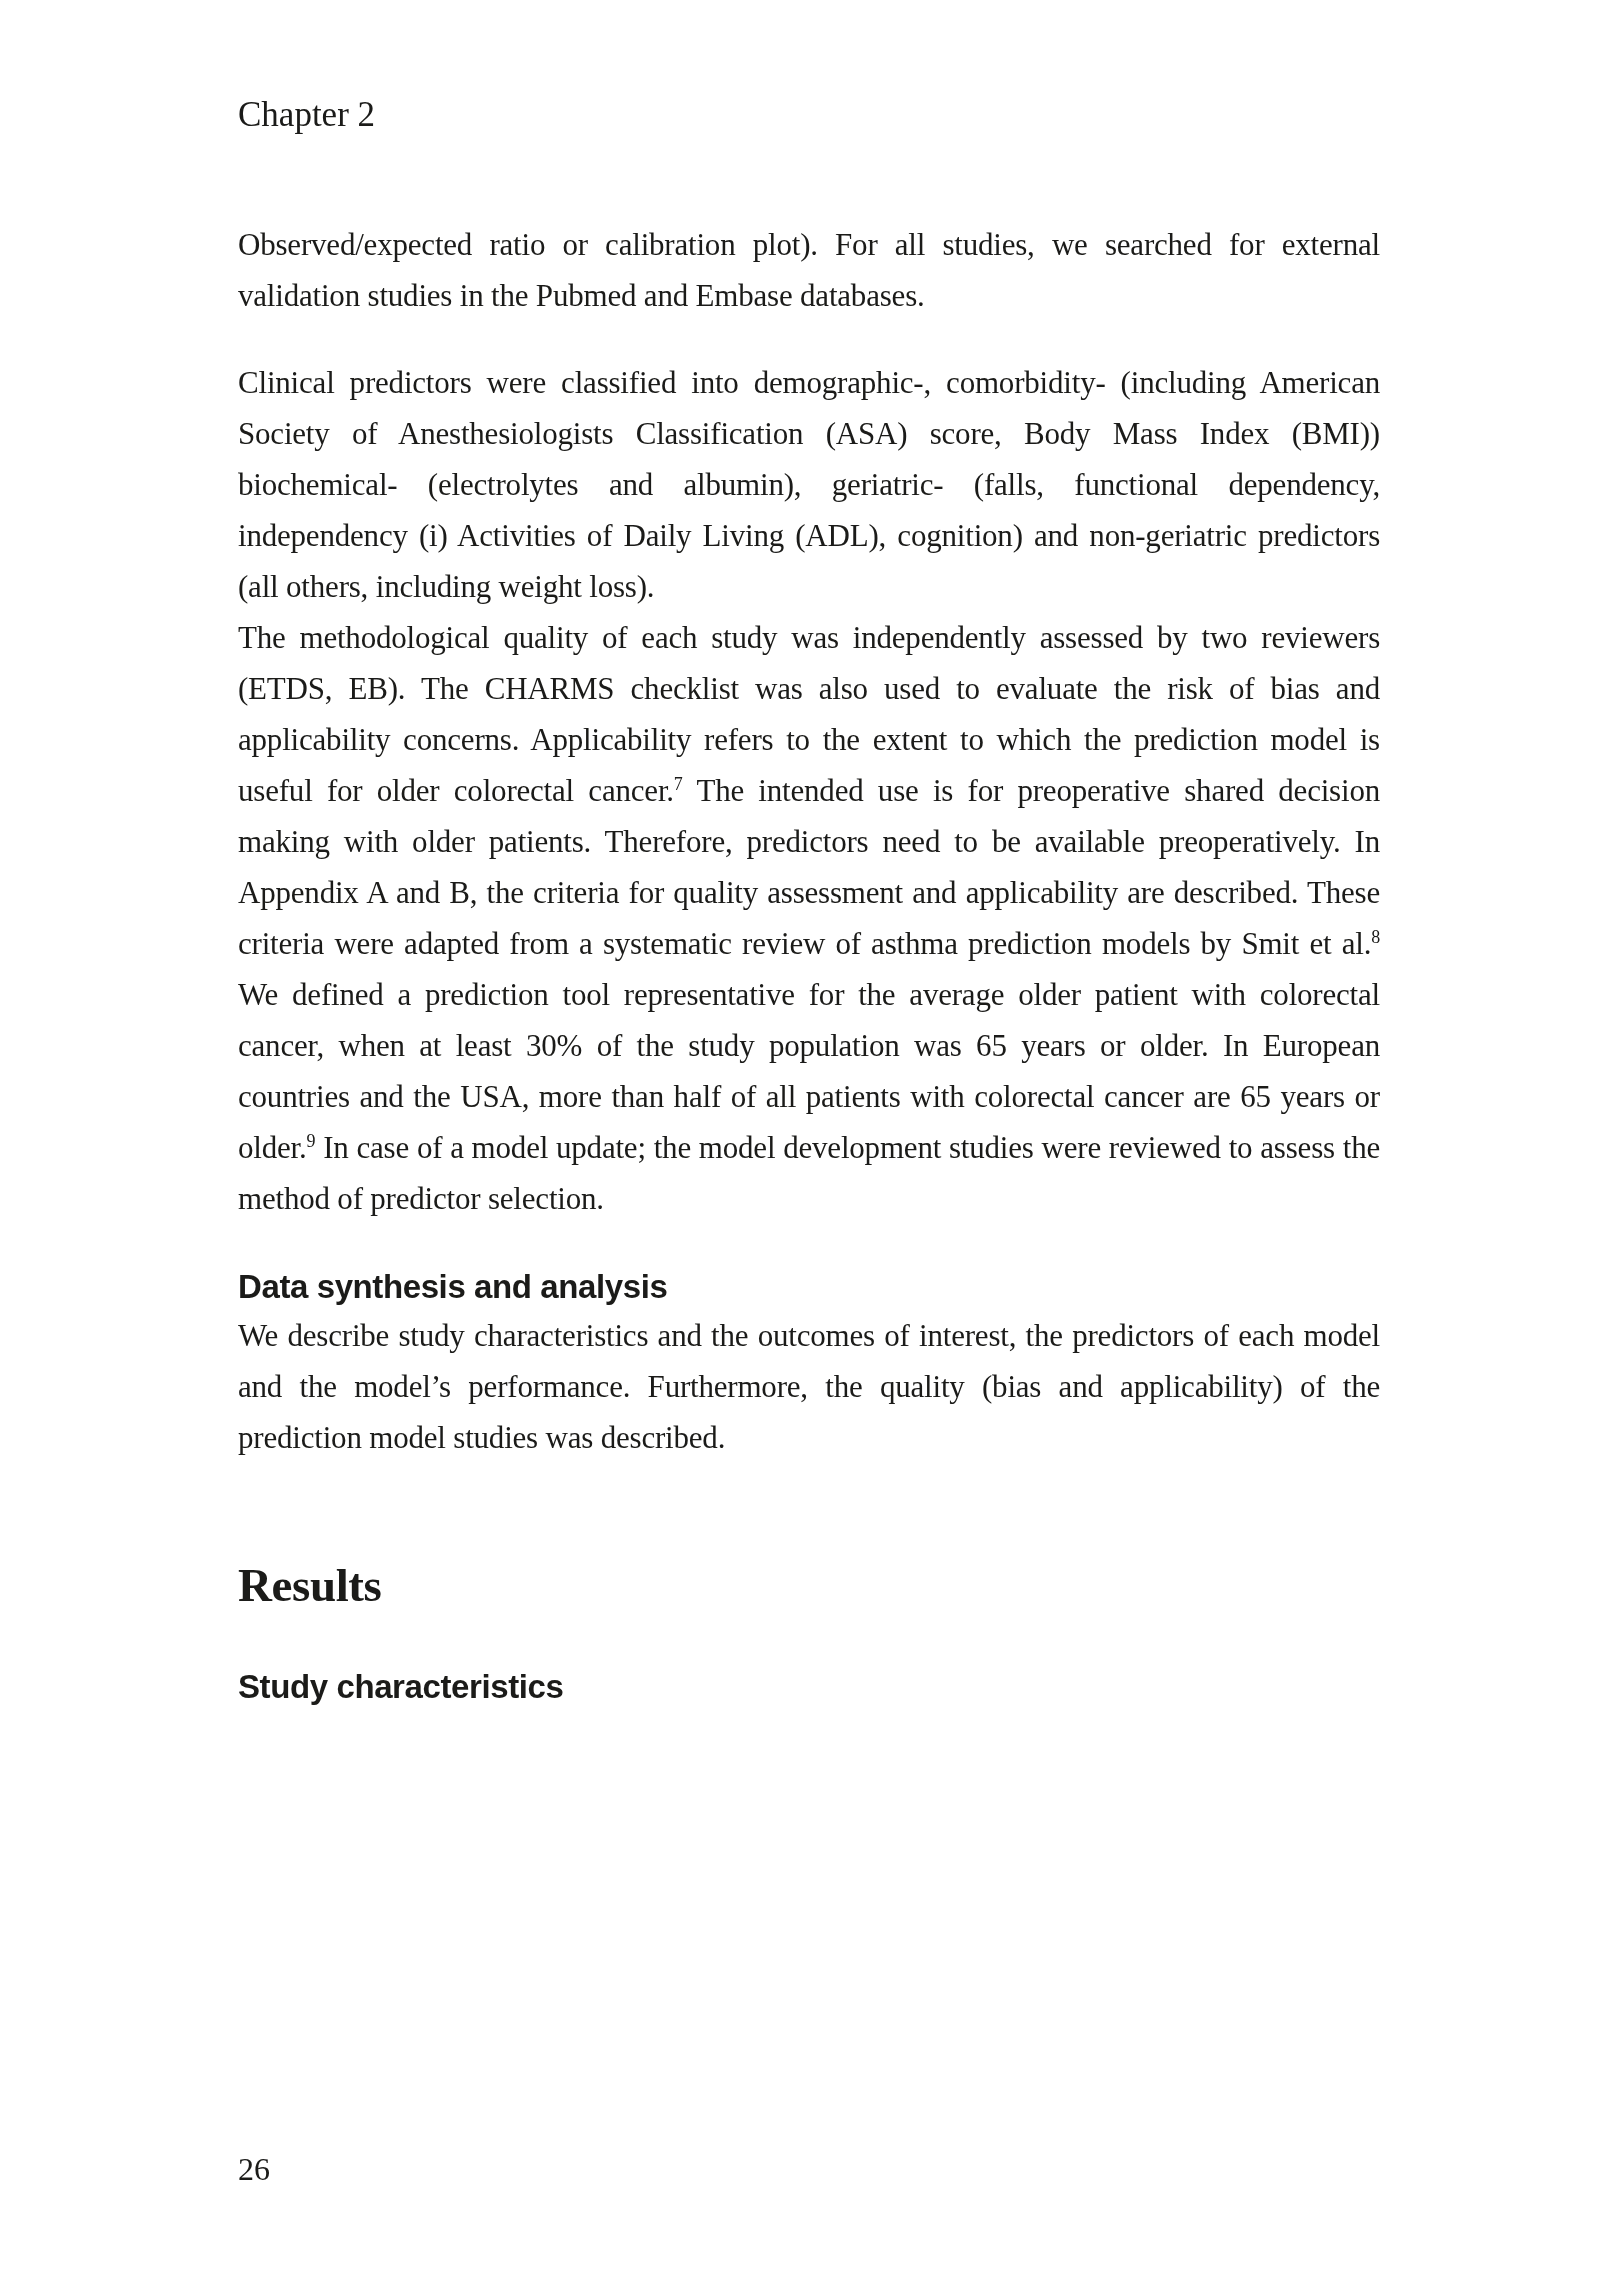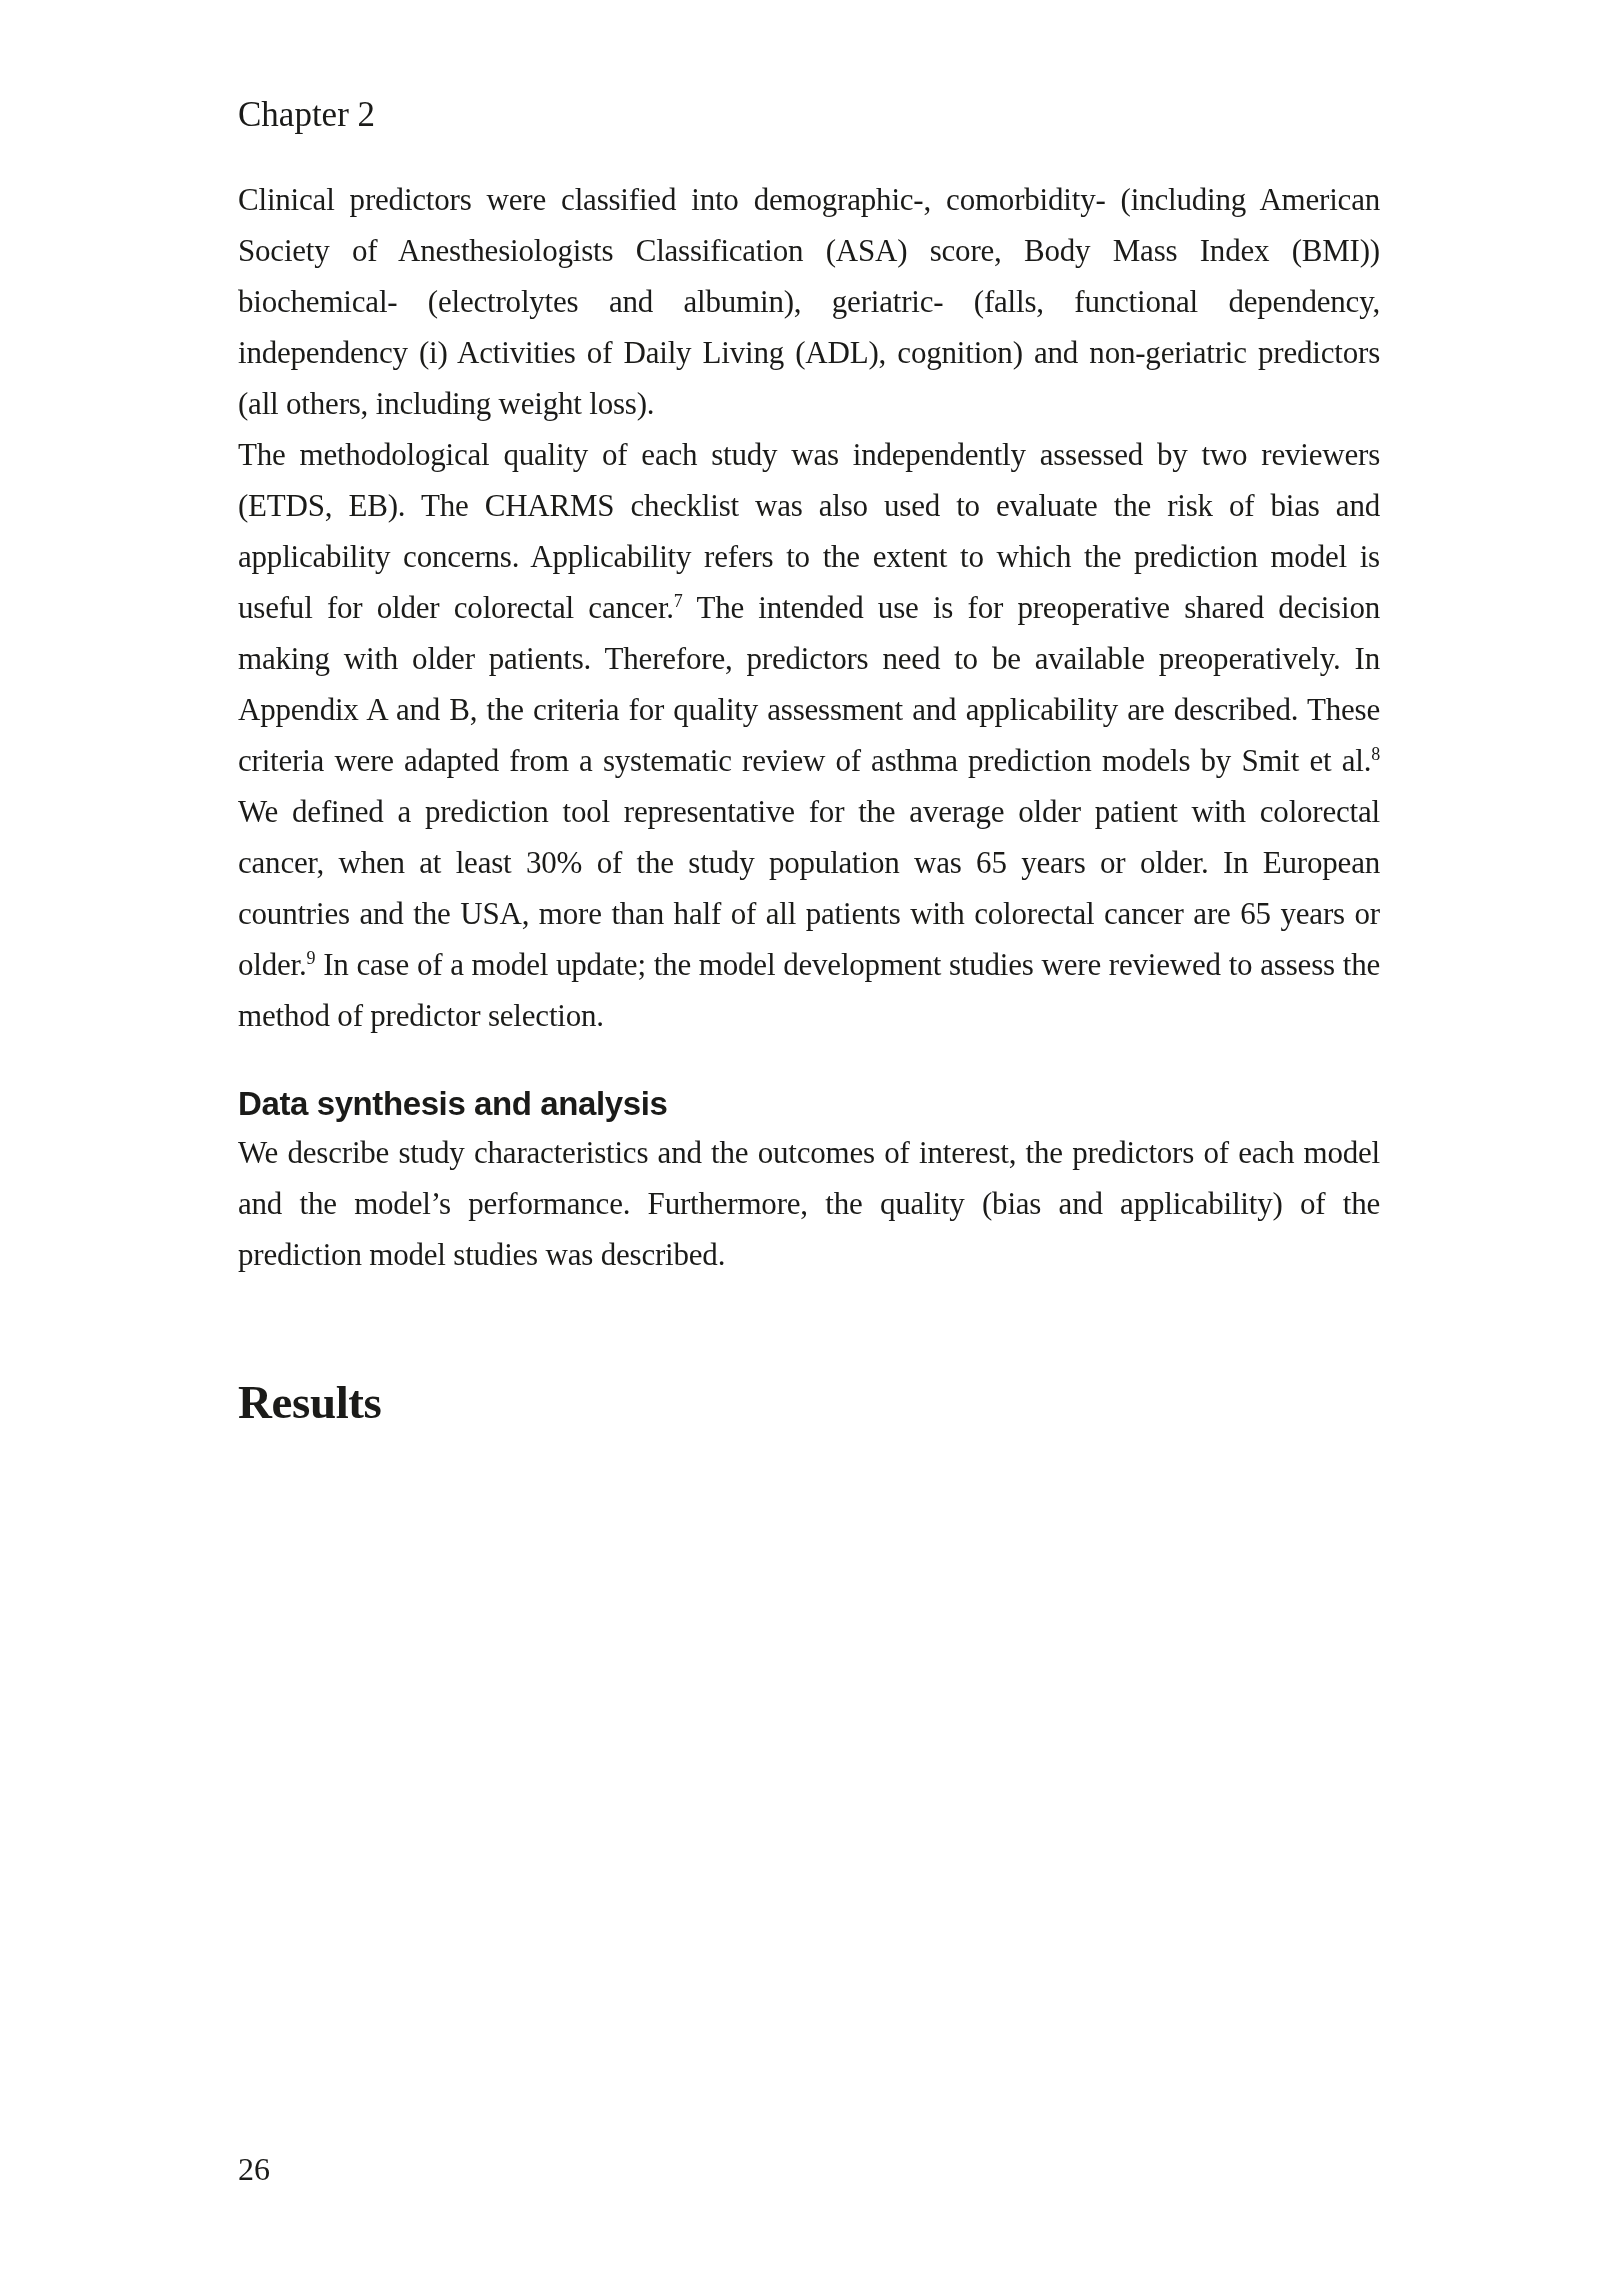--- a/index.html
+++ b/index.html
@@ -75,31 +75,33 @@
   }
 </style>
 </head>
 <body>
 
 <div class="page" style="color: rgb(27, 27, 25); background: rgb(255, 255, 255); padding-left: 10px;">
   <main class="content">
 
     <header class="running-header">Chapter 2</header>
 
+    <p class="body-para mt-first-para">Observed/expected ratio or calibration plot). For all studies, we searched for external validation studies in the Pubmed and Embase databases.</p>
 
     <p class="body-para mt-para-gap">Clinical predictors were classified into demographic-, comorbidity- (including American Society of Anesthesiologists Classification (ASA) score, Body Mass Index (BMI)) biochemical- (electrolytes and albumin), geriatric- (falls, functional dependency, independency (i) Activities of Daily Living (ADL), cognition) and non-geriatric predictors (all others, including weight loss).</p>
 
 
     <p class="body-para">The methodological quality of each study was independently assessed by two reviewers (ETDS, EB). The CHARMS checklist was also used to evaluate the risk of bias and applicability concerns. Applicability refers to the extent to which the prediction model is useful for older colorectal cancer.<sup>7</sup> The intended use is for preoperative shared decision making with older patients. Therefore, predictors need to be available preoperatively. In Appendix A and B, the criteria for quality assessment and applicability are described. These criteria were adapted from a systematic review of asthma prediction models by Smit et al.<sup>8</sup> We defined a prediction tool representative for the average older patient with colorectal cancer, when at least 30% of the study population was 65 years or older. In European countries and the USA, more than half of all patients with colorectal cancer are 65 years or older.<sup>9</sup> In case of a model update; the model development studies were reviewed to assess the method of predictor selection.</p>
 
     <h3 class="subheading mt-head-synth">Data synthesis and analysis</h3>
 
     <p class="body-para">We describe study characteristics and the outcomes of interest, the predictors of each model and the model’s performance. Furthermore, the quality (bias and applicability) of the prediction model studies was described.</p>
 
     <h2 class="section-heading">Results</h2>
 
+    <h3 class="subheading mt-head-study">Study characteristics</h3>
 
 
   </main>
 
   <footer class="page-number">26</footer>
 </div>
 
 
 </body></html>

